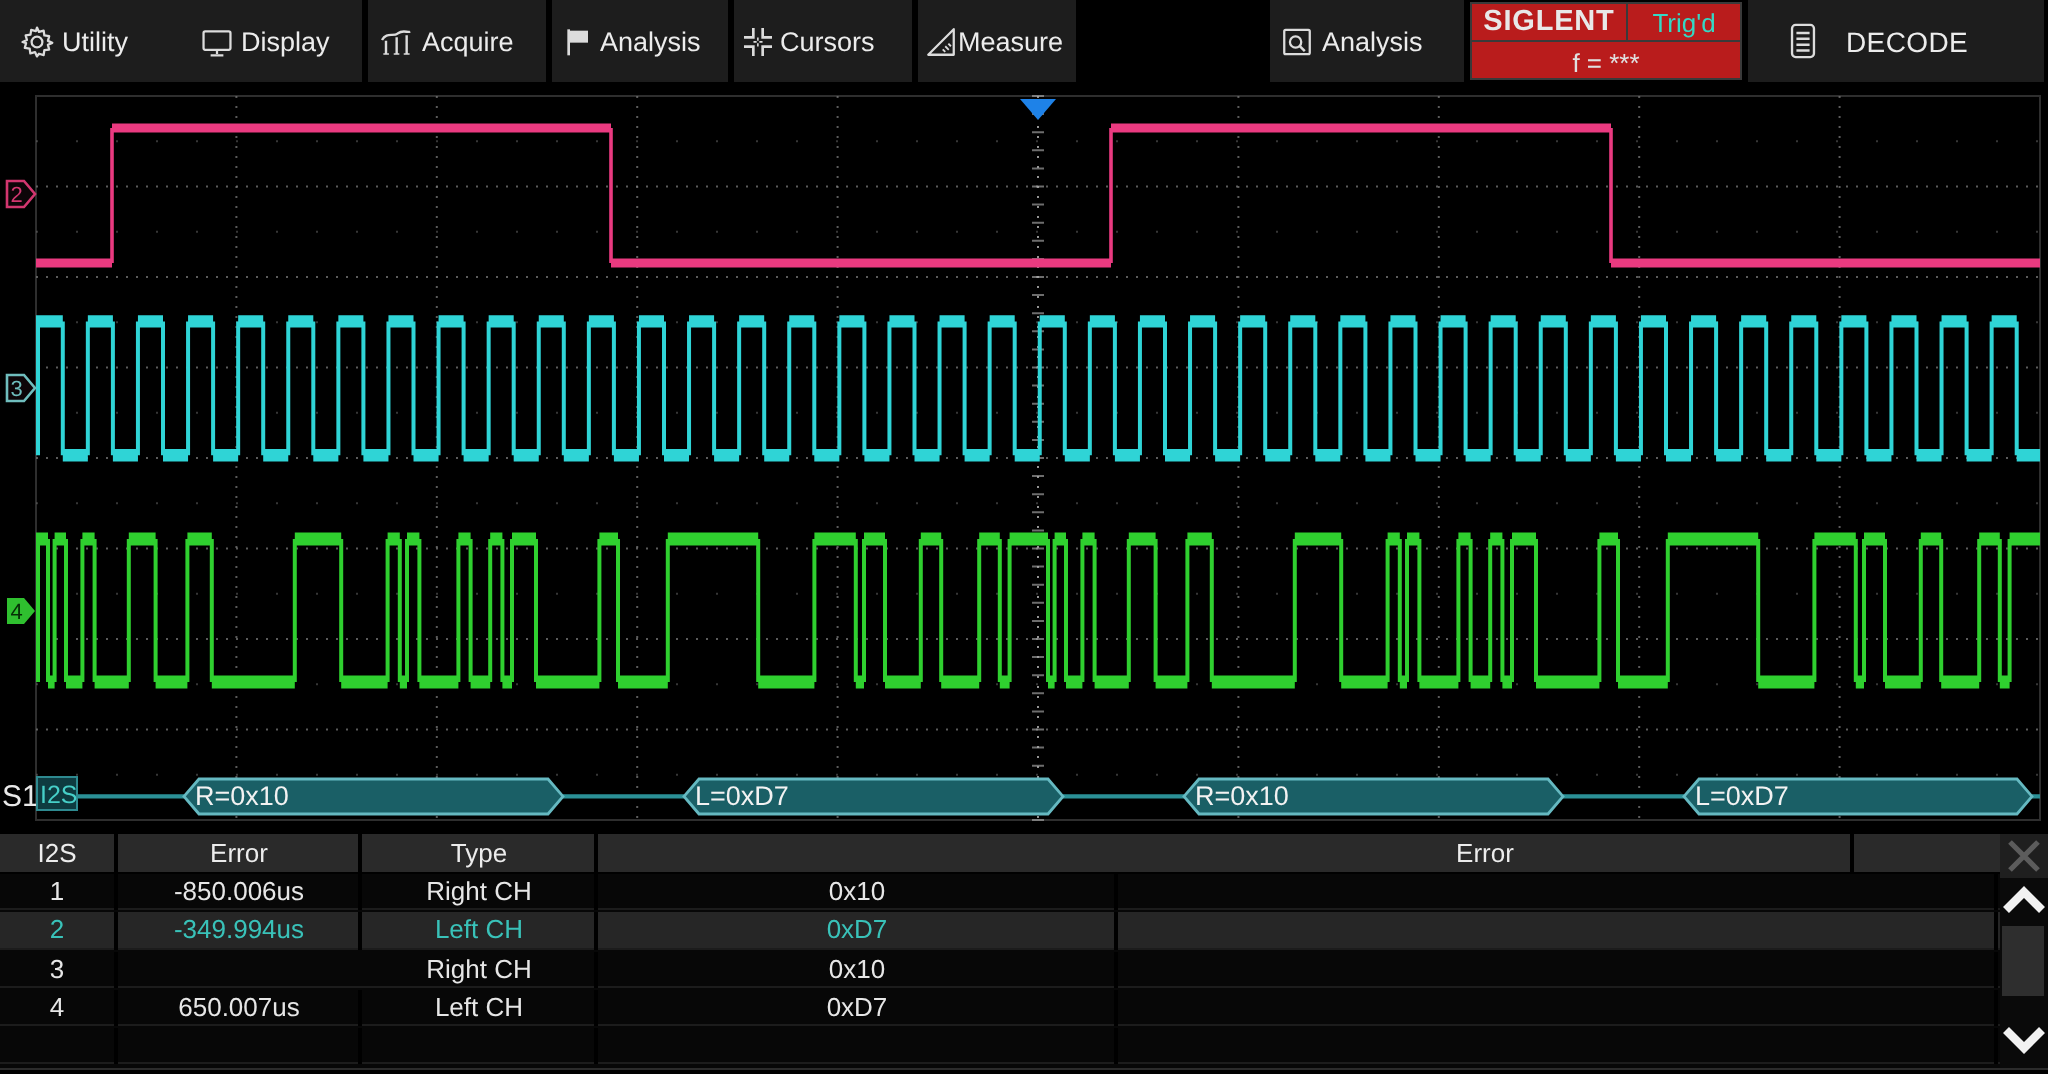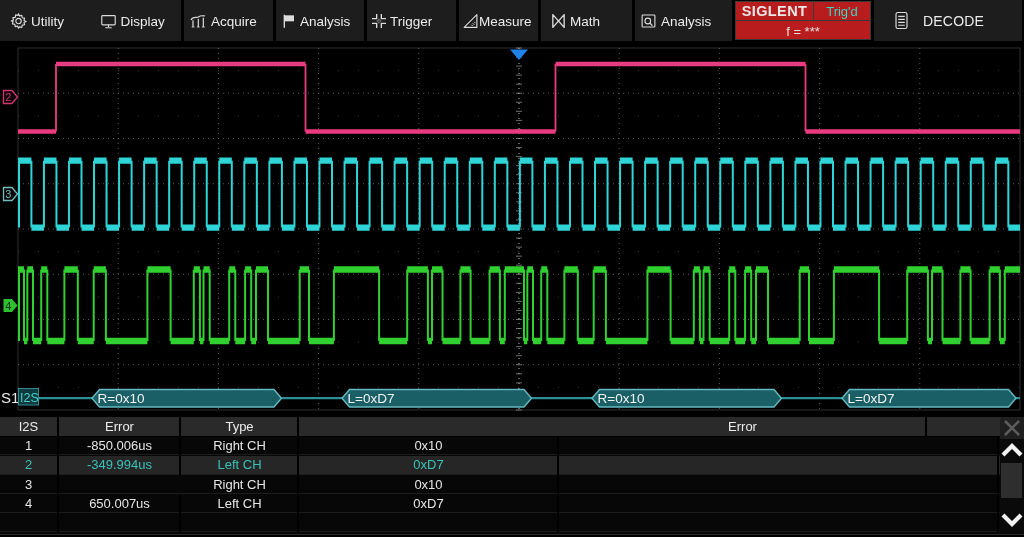--- a/index.html
+++ b/index.html
@@ -78,38 +78,30 @@
         </span>
         <span class="mlb" style="position:absolute;left:24px;top:50%;transform:translateY(-50%);margin:0;">Analysis</span>
       </div>
 <div class="mcell" style="left:367px;width:89px;">
         <span class="mic" style="position:absolute;left:4px;top:50%;transform:translateY(-50%);margin:0;">
           <svg width="16" height="16" viewBox="0 0 24 24">
             <path d="M8.5 1.5v8 M8.5 14.5v8 M15.5 1.5v8 M15.5 14.5v8 M1.5 8.5h8 M14.5 8.5h8 M1.5 15.5h8 M14.5 15.5h8" stroke="#dcdcdc" stroke-width="2" fill="none"></path>
             <path d="M11.9 8.7v2.4 M11.9 13v2.4 M8.6 11.9h2.4 M13 11.9h2.4" stroke="#dcdcdc" stroke-width="1.2" fill="none"></path>
           </svg>
         </span>
-        <span class="mlb" style="position:absolute;left:23px;top:50%;transform:translateY(-50%);margin:0;">Trigger</span>
+        <span class="mlb" style="position:absolute;left:23px;top:50%;transform:translateY(-50%);margin:0;">Cursors</span>
       </div>
 <div class="mcell" style="left:458.5px;width:79.5px;">
         <span class="mic" style="position:absolute;left:3px;top:50%;transform:translateY(-50%);margin:0;">
           <svg width="17" height="17" viewBox="0 0 24 24">
             <path d="M3 21 L21 21 L21 3 Z" fill="none" stroke="#dcdcdc" stroke-width="1.6" stroke-linejoin="round"></path>
             <path d="M17.5 17.5l-2.5-2.5 M15 19l-1.8-1.8 M19 15l-1.8-1.8" stroke="#dcdcdc" stroke-width="1.3" fill="none"></path>
           </svg>
         </span>
         <span class="mlb" style="position:absolute;left:20.5px;top:50%;transform:translateY(-50%);margin:0;">Measure</span>
-      </div>
-<div class="mcell" style="left:541px;width:91px;">
-        <span class="mic" style="position:absolute;left:9px;top:50%;transform:translateY(-50%);margin:0;">
-          <svg width="17" height="17" viewBox="0 0 24 24">
-            <path d="M4 21V3 M20 21V3 M4 3l16 18 M20 3L4 21" stroke="#dcdcdc" stroke-width="1.9" fill="none" stroke-linecap="round"></path>
-          </svg>
-        </span>
-        <span class="mlb" style="position:absolute;left:29px;top:50%;transform:translateY(-50%);margin:0;">Math</span>
       </div>
 <div class="mcell" style="left:635px;width:96.5px;">
         <span class="mic" style="position:absolute;left:5px;top:50%;transform:translateY(-50%);margin:0;">
           <svg width="17" height="17" viewBox="0 0 24 24">
             <rect x="3" y="3.5" width="18" height="17" rx="1" fill="none" stroke="#dcdcdc" stroke-width="1.6"></rect>
             <circle cx="11" cy="12" r="4" fill="none" stroke="#dcdcdc" stroke-width="1.6"></circle>
             <path d="M13.8 14.8L17.5 18.5" stroke="#dcdcdc" stroke-width="1.8" fill="none"></path>
           </svg>
         </span>
         <span class="mlb" style="position:absolute;left:26px;top:50%;transform:translateY(-50%);margin:0;">Analysis</span>

